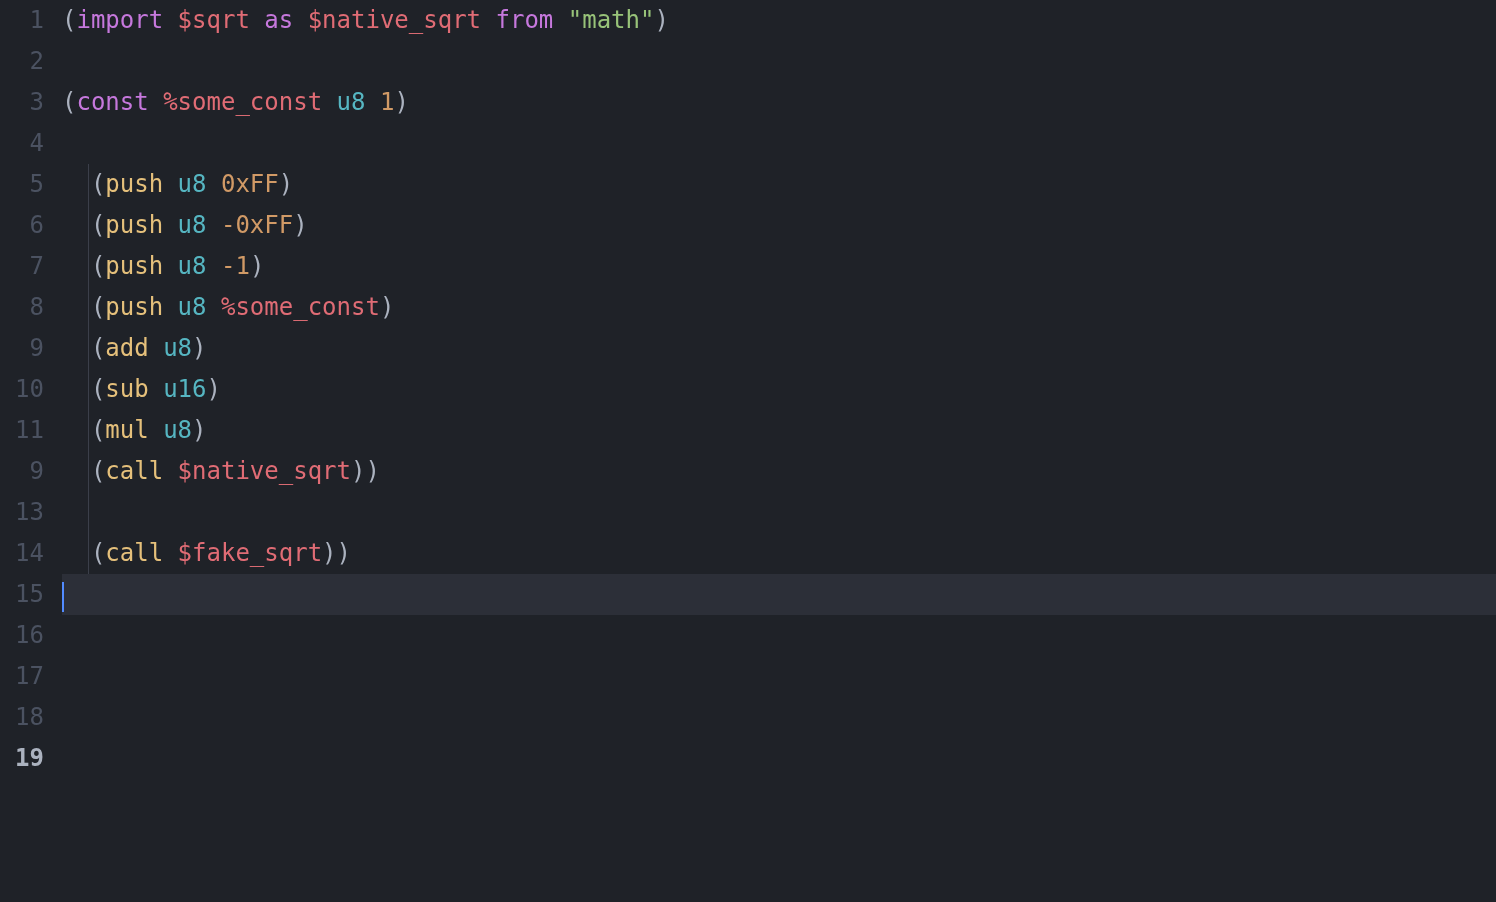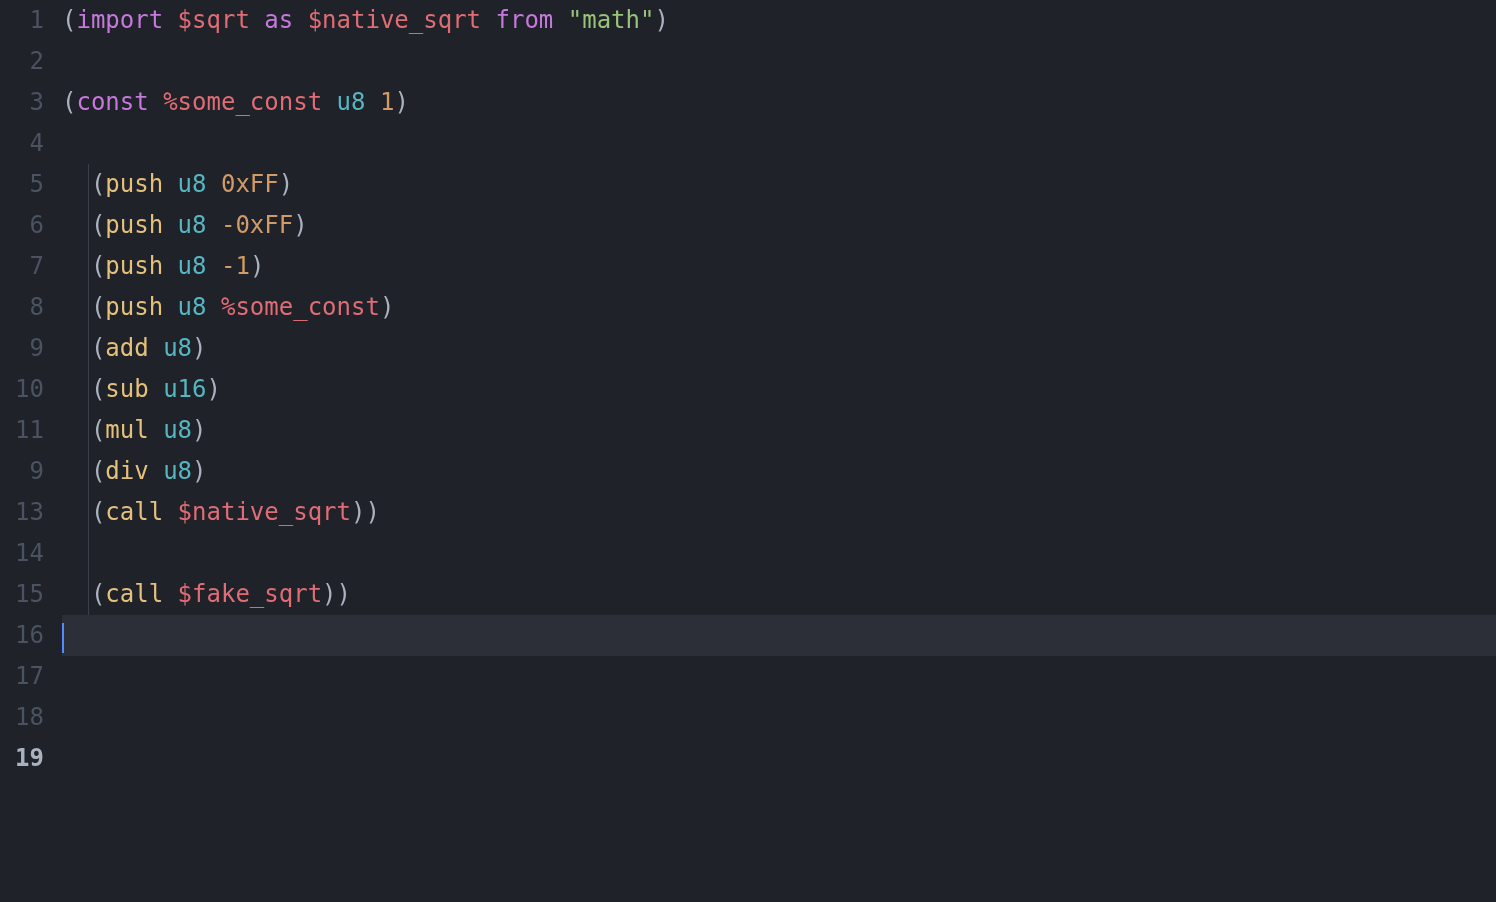--- a/index.html
+++ b/index.html
@@ -94,19 +94,18 @@
       <div class="line"></div>
       <div class="line"><span class="pn">(</span><span class="kw">const</span><span> </span><span class="nm">%some_const</span><span> </span><span class="ty">u8</span><span> </span><span class="num">1</span><span class="pn">)</span></div>
       <div class="line"></div>
       <div class="line"><span class="indent-guide"></span><span>  </span><span class="pn">(</span><span class="fn">push</span><span> </span><span class="ty">u8</span><span> </span><span class="num">0xFF</span><span class="pn">)</span></div>
       <div class="line"><span class="indent-guide"></span><span>  </span><span class="pn">(</span><span class="fn">push</span><span> </span><span class="ty">u8</span><span> </span><span class="num">-0xFF</span><span class="pn">)</span></div>
       <div class="line"><span class="indent-guide"></span><span>  </span><span class="pn">(</span><span class="fn">push</span><span> </span><span class="ty">u8</span><span> </span><span class="num">-1</span><span class="pn">)</span></div>
       <div class="line"><span class="indent-guide"></span><span>  </span><span class="pn">(</span><span class="fn">push</span><span> </span><span class="ty">u8</span><span> </span><span class="nm">%some_const</span><span class="pn">)</span></div>
       <div class="line"><span class="indent-guide"></span><span>  </span><span class="pn">(</span><span class="fn">add</span><span> </span><span class="ty">u8</span><span class="pn">)</span></div>
       <div class="line"><span class="indent-guide"></span><span>  </span><span class="pn">(</span><span class="fn">sub</span><span> </span><span class="ty">u16</span><span class="pn">)</span></div>
       <div class="line"><span class="indent-guide"></span><span>  </span><span class="pn">(</span><span class="fn">mul</span><span> </span><span class="ty">u8</span><span class="pn">)</span></div>
-      <div class="line"><span class="indent-guide"></span><span>  </span><span class="pn">(</span><span class="fn">div</span><span> </span><span class="ty">u8</span><span class="pn">)</span></div>
       <div class="line"><span class="indent-guide"></span><span>  </span><span class="pn">(</span><span class="fn">call</span><span> </span><span class="nm">$native_sqrt</span><span class="pn">)</span><span class="pn">)</span></div>
       <div class="line"><span class="indent-guide"></span></div>
       <div class="line"><span class="indent-guide"></span><span>  </span><span class="pn">(</span><span class="fn">call</span><span> </span><span class="nm">$fake_sqrt</span><span class="pn">)</span><span class="pn">)</span></div>
       <div class="line active-bg"><span class="cursor"></span></div>
     </div>
 </div>
 
 </body></html>

